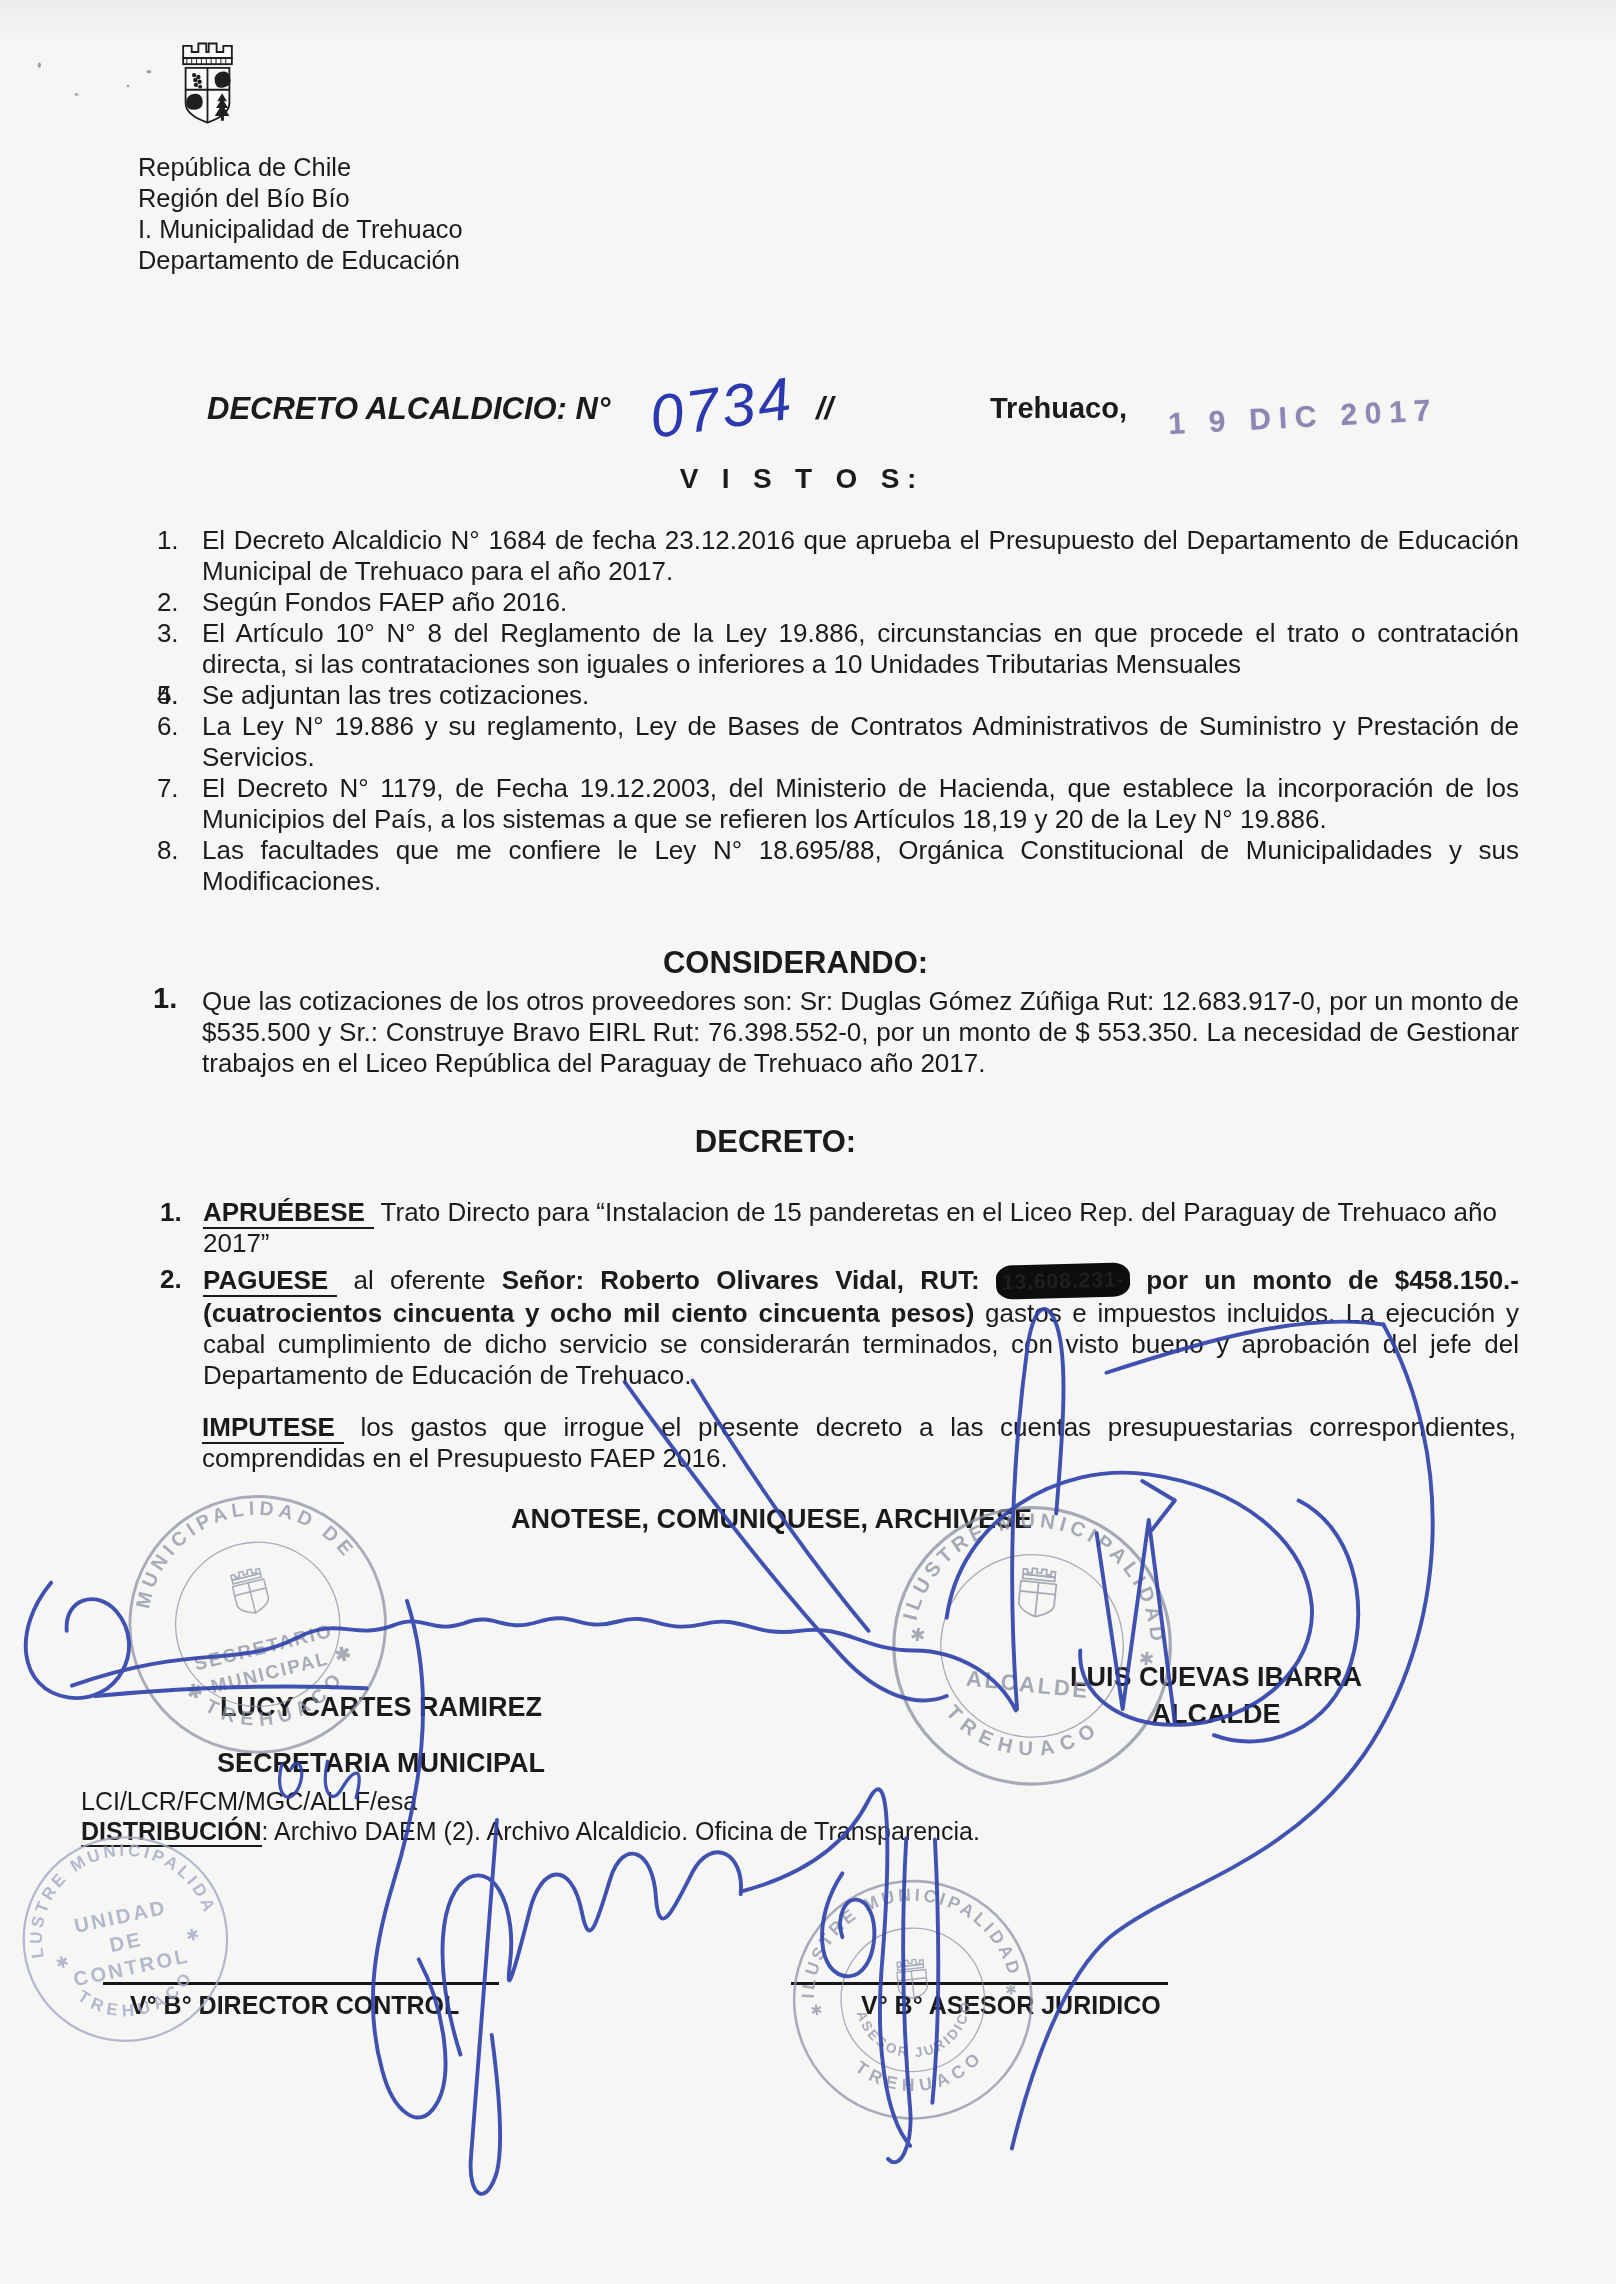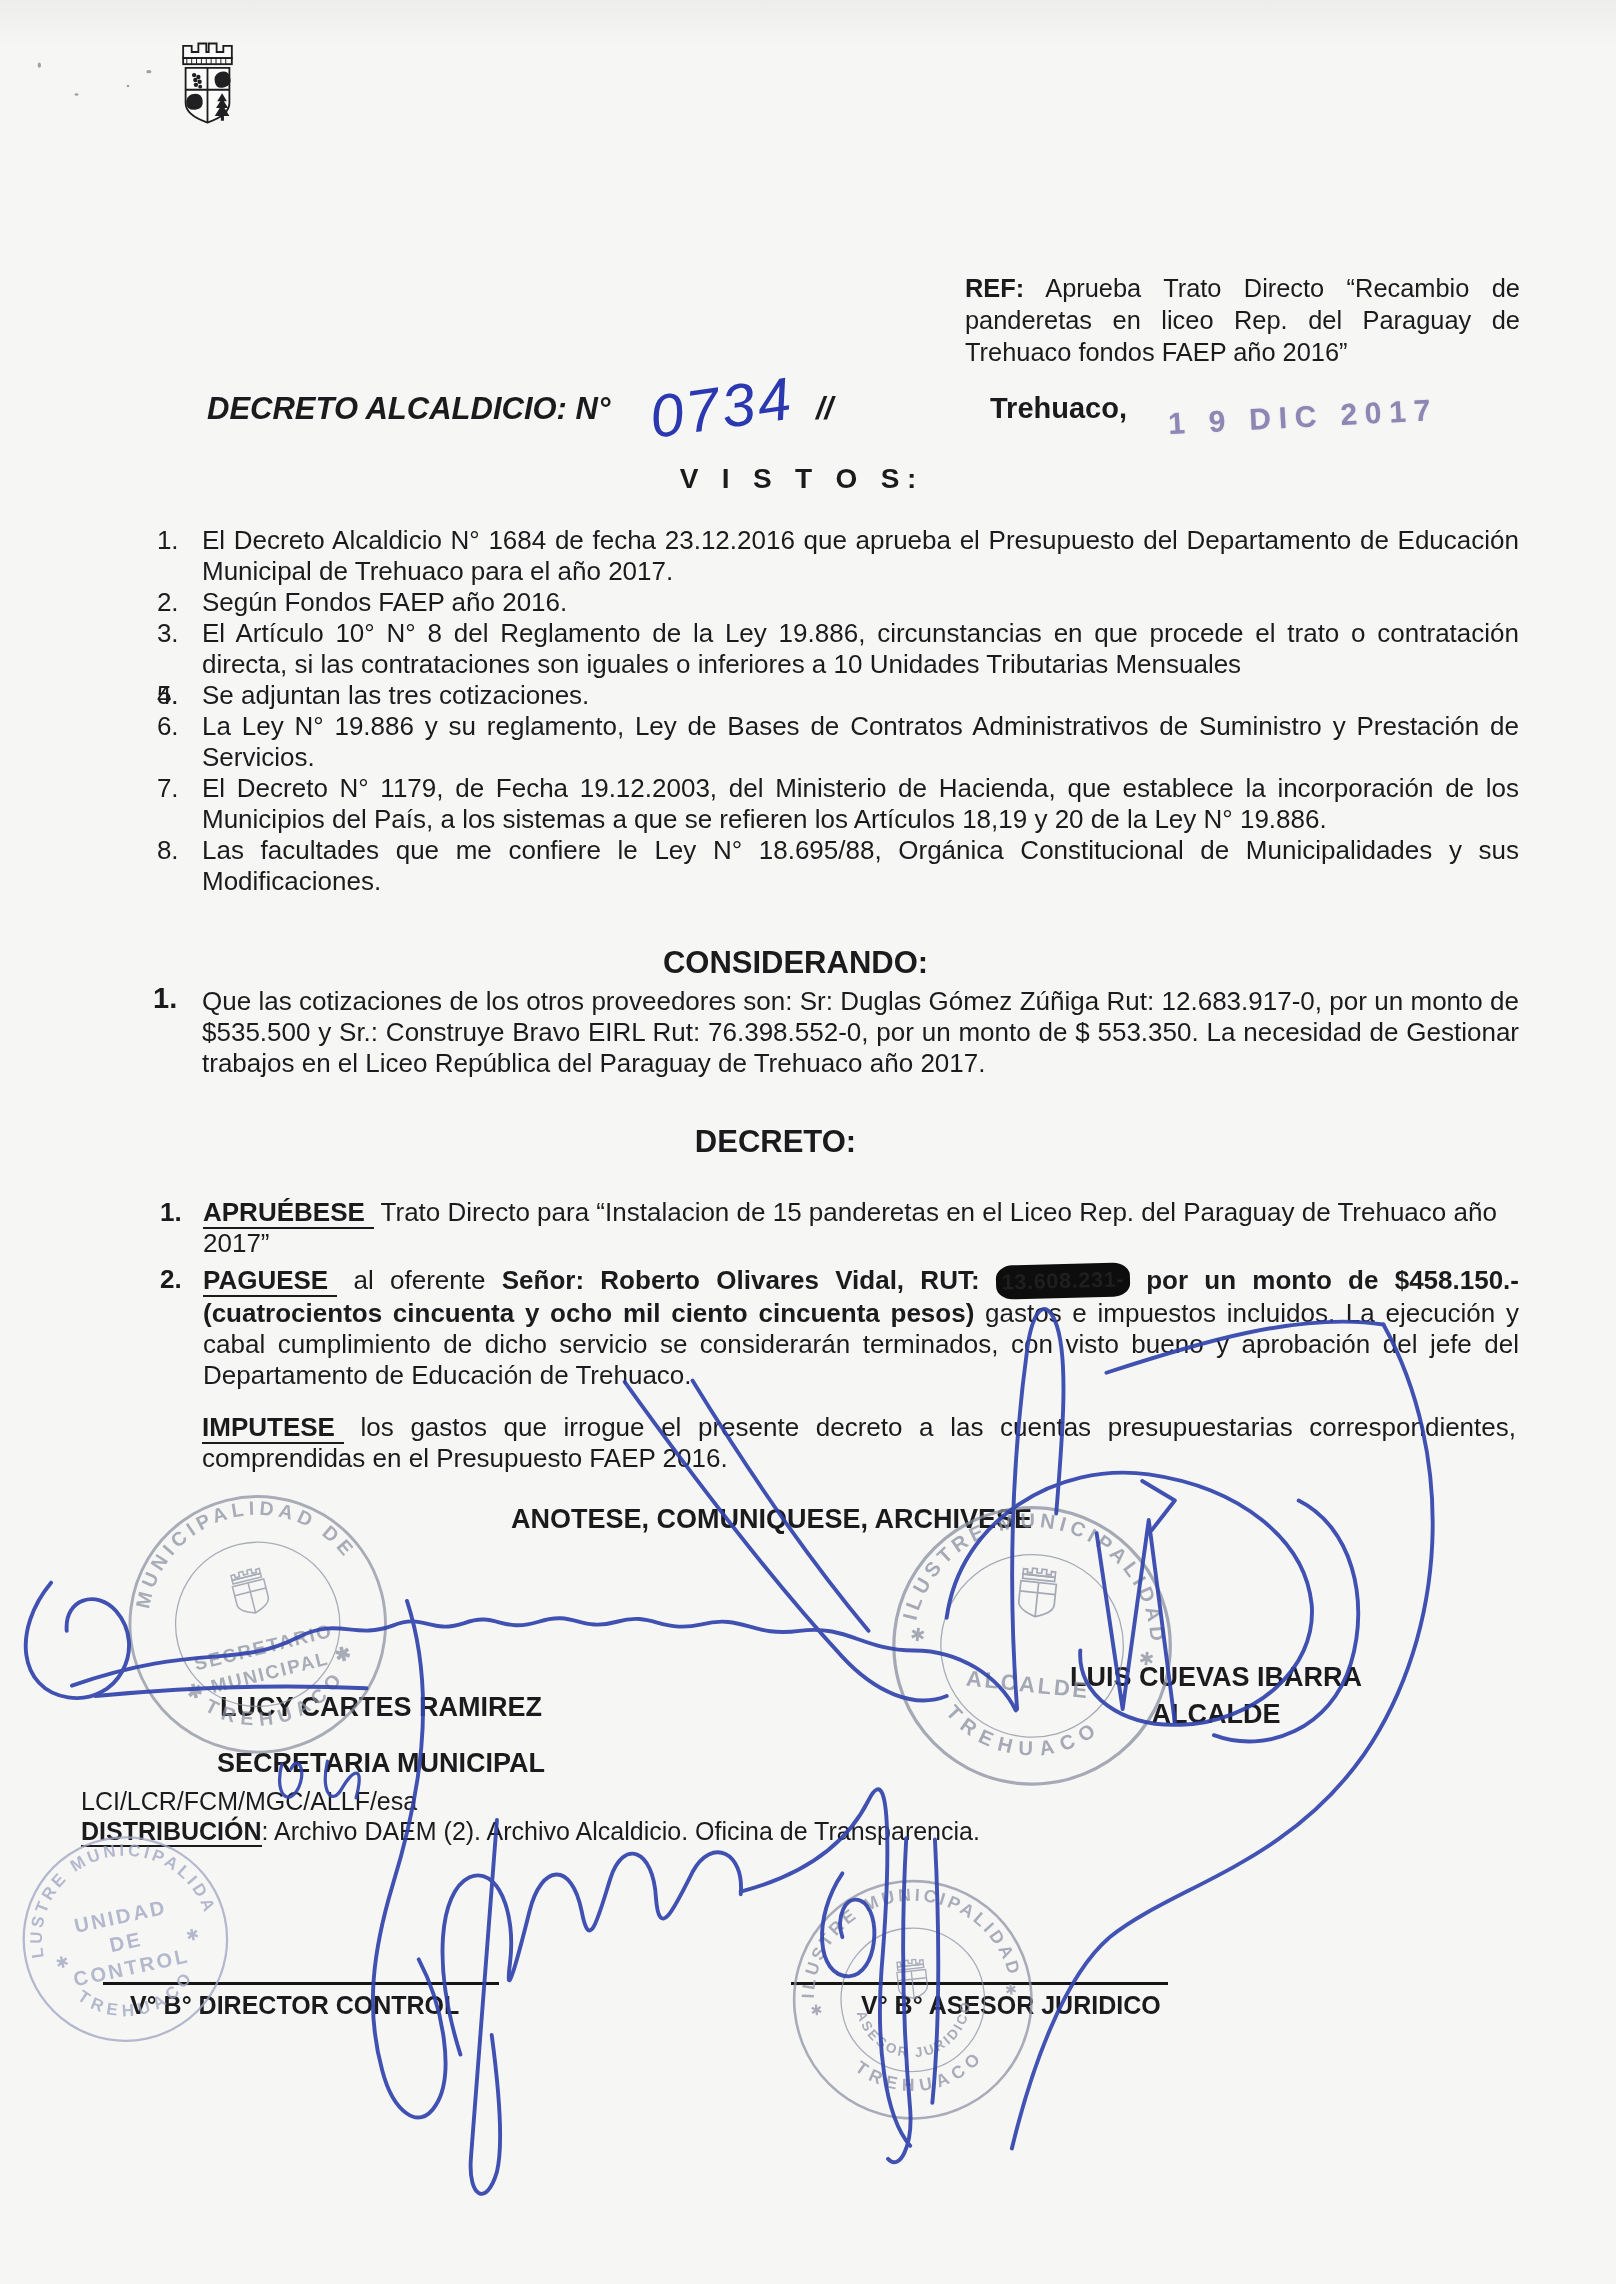--- a/index.html
+++ b/index.html
@@ -84,25 +84,27 @@
       <circle cx="47" cy="79" r="3.6"></circle>
         <circle cx="41" cy="84" r="3.6"></circle>
         <circle cx="48" cy="87" r="3.2"></circle>
       <path d="M78 64 q15 -6 19 7 q4 13 -9 17 q-14 4 -16 -9 q-2 -10 6 -15 Z"></path>
       <path d="M33 100 q17 -5 19 10 q2 13 -12 15 q-15 1 -15 -12 q0 -9 8 -13 Z"></path>
       <path d="M84 98 l8 13 h-5 l7 11 h-6 l8 13 h-24 l8 -13 h-6 l7 -11 h-5 Z"></path>
       <rect x="82" y="135" width="5" height="8"></rect>
     </g>
   </svg>
 
-
-  <div class="abs ref">
-    <span class="b">REF:</span>
-    <span>Aprueba Trato Directo “Recambio de panderetas en liceo Rep. del Paraguay de Trehuaco fondos FAEP año 2016”</span>
+  <div class="abs hdr">
+    <div>República de Chile</div>
+    <div>Región del Bío Bío</div>
+    <div>I. Municipalidad de Trehuaco</div>
+    <div>Departamento de Educación</div>
   </div>
+
 
   <div class="abs decree-label">DECRETO ALCALDICIO: N°</div>
   <div class="abs slashes">//</div>
   <div class="abs city">Trehuaco,</div>
   <div class="abs datestamp">1 9 DIC 2017</div>
 
   <div class="abs vtitle">V I S T O S:</div>
   <section class="abs vlist">
     <div class="item"><span class="num">1.</span><span>El Decreto Alcaldicio N° 1684 de fecha 23.12.2016 que aprueba el Presupuesto del Departamento de Educación Municipal de Trehuaco para el año 2017.</span></div>
     <div class="item"><span class="num">2.</span><span>Según Fondos FAEP año 2016.</span></div>

